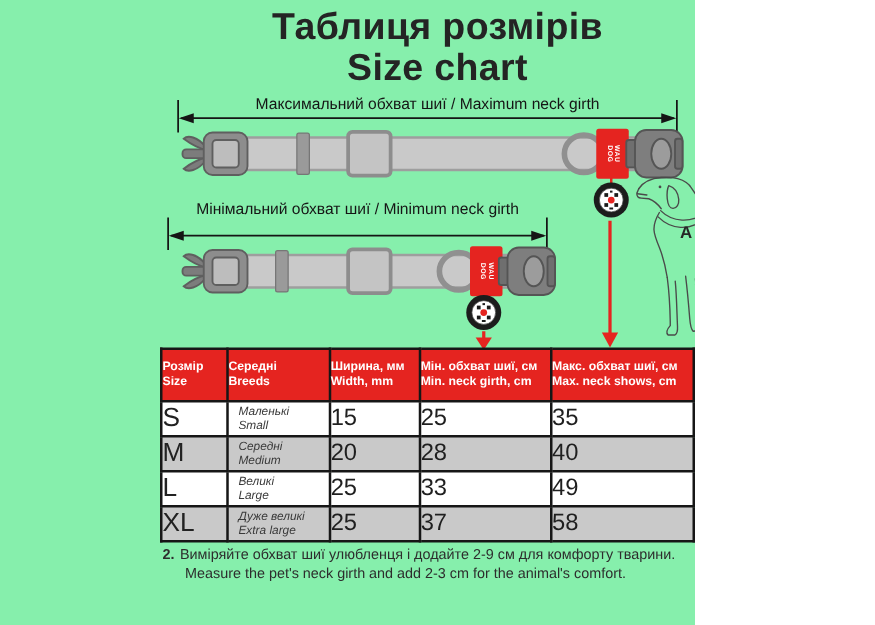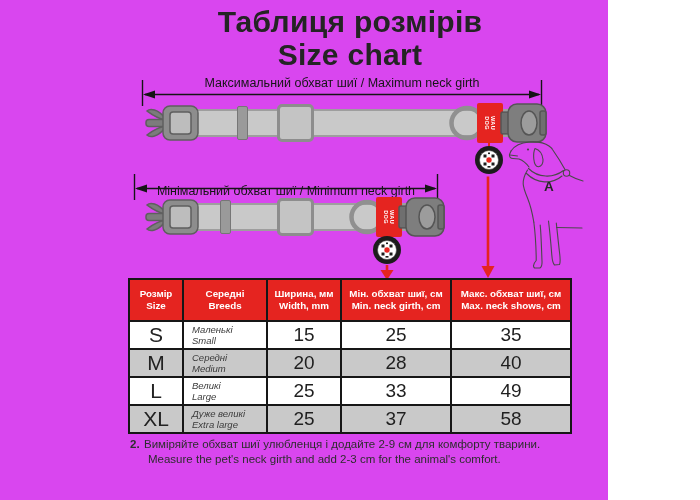--- a/index.html
+++ b/index.html
@@ -1,17 +1,17 @@
 <!DOCTYPE html>
 <html><head>
 <meta charset="utf-8">
 <style>
   html,body { margin:0; padding:0; background:#fff; }
   .stage {
-    position:relative; width:608px; height:500px; background:#d946ef;
+    position:relative; width:556px; height:500px; background:#86efac;
     font-family:"Liberation Sans", sans-serif; overflow:hidden;
   }
   
   .title { position:absolute; top:5px; left:0; width:700px; text-align:center;
            font-weight:700; color:#242424; font-size:30px; line-height:33px; letter-spacing:0.3px; }
 
   
   .bracket-label { position:absolute; text-align:center; font-size:12.5px; color:#151515; }
   .bracket-svg { position:absolute; }
 
@@ -19,21 +19,21 @@
   .strap { position:absolute; background:#c9c9c9; border:2px solid #9e9e9e; border-radius:2px; box-sizing:border-box; }
   .keeper { position:absolute; background:#9a9a9a; border:1.5px solid #767676; border-radius:2px; box-sizing:border-box; }
   .slider { position:absolute; background:#c4c4c4; border:3px solid #8d8d8d; border-radius:5px; box-sizing:border-box; }
   .tag { position:absolute; background:#e52420; border-radius:2px; display:flex; align-items:center; justify-content:center; }
   .tag-text { transform:rotate(90deg); color:#fff; font-weight:700; font-size:5.5px; line-height:6px;
               letter-spacing:0.4px; white-space:pre-line; text-align:center; }
   .abs { position:absolute; }
 
   
   .size-table { position:absolute; left:128px; top:278px; border-collapse:collapse; table-layout:fixed; }
-  .size-table th, .size-table td { border:2px solid #161616; text-align:center; vertical-align:middle; padding:0; }
+  .size-table th, .size-table td { border:2px solid #161616; text-align:left; vertical-align:middle; padding:0; }
   .size-table thead th { background:#e52420; color:#ffffff; font-size:9.8px; line-height:12.5px; font-weight:700; height:40px; }
   .size-table tbody tr { height:28px; background:#ffffff; }
   .size-table tbody tr.alt { background:#c9c9c9; }
   .cell-size { font-size:21px; font-weight:400; color:#222; }
   .cell-breed { text-align:left !important; padding-left:8px !important; font-size:9.5px; line-height:11.5px; color:#3a3a3a;font-style:italic; }
   .cell-num { font-size:19px; color:#1f1f1f; }
 
   
   .notes { position:absolute; left:130px; top:437px; width:448px; font-size:11.5px; line-height:15px; color:#2d2d2d; }
   .note-num { font-weight:700; display:inline-block; width:14px; }
@@ -97,21 +97,21 @@
       <rect x="15" y="12.5" width="2" height="1.6"></rect>
       <rect x="14.5" y="26" width="3" height="1.6"></rect>
     </g>
     <circle cx="16" cy="20" r="2.7" fill="#e52420"></circle>
   </svg>
   <svg class="abs" style="left:480px; top:175px;" width="16" height="105">
     <line x1="8" y1="1.5" x2="8" y2="93" stroke="#e52420" stroke-width="2.6"></line>
     <polygon points="8,103 1.5,91 14.5,91" fill="#e52420"></polygon>
   </svg>
 
-  <div class="bracket-label" style="left:132px; top:160px; width:308px;margin-top:24px;">Мінімальний обхват шиї / Minimum neck girth</div>
+  <div class="bracket-label" style="left:132px; top:160px; width:308px;">Мінімальний обхват шиї / Minimum neck girth</div>
   <svg class="bracket-svg" style="left:130px; top:172px;" width="312" height="30">
     <line x1="4.5" y1="2" x2="4.5" y2="28" stroke="#151515" stroke-width="1.4"></line>
     <line x1="307.5" y1="2" x2="307.5" y2="28" stroke="#151515" stroke-width="1.4"></line>
     <line x1="7" y1="16.5" x2="305" y2="16.5" stroke="#151515" stroke-width="1.4"></line>
     <polygon points="5,16.5 17,12.5 17,20.5" fill="#151515"></polygon>
     <polygon points="307,16.5 295,12.5 295,20.5" fill="#151515"></polygon>
   </svg>
 
   <div class="strap" style="left:190px; top:203px; width:225px; height:28px;"></div>
   <svg class="abs" style="left:144px; top:197px;" width="56" height="40">

